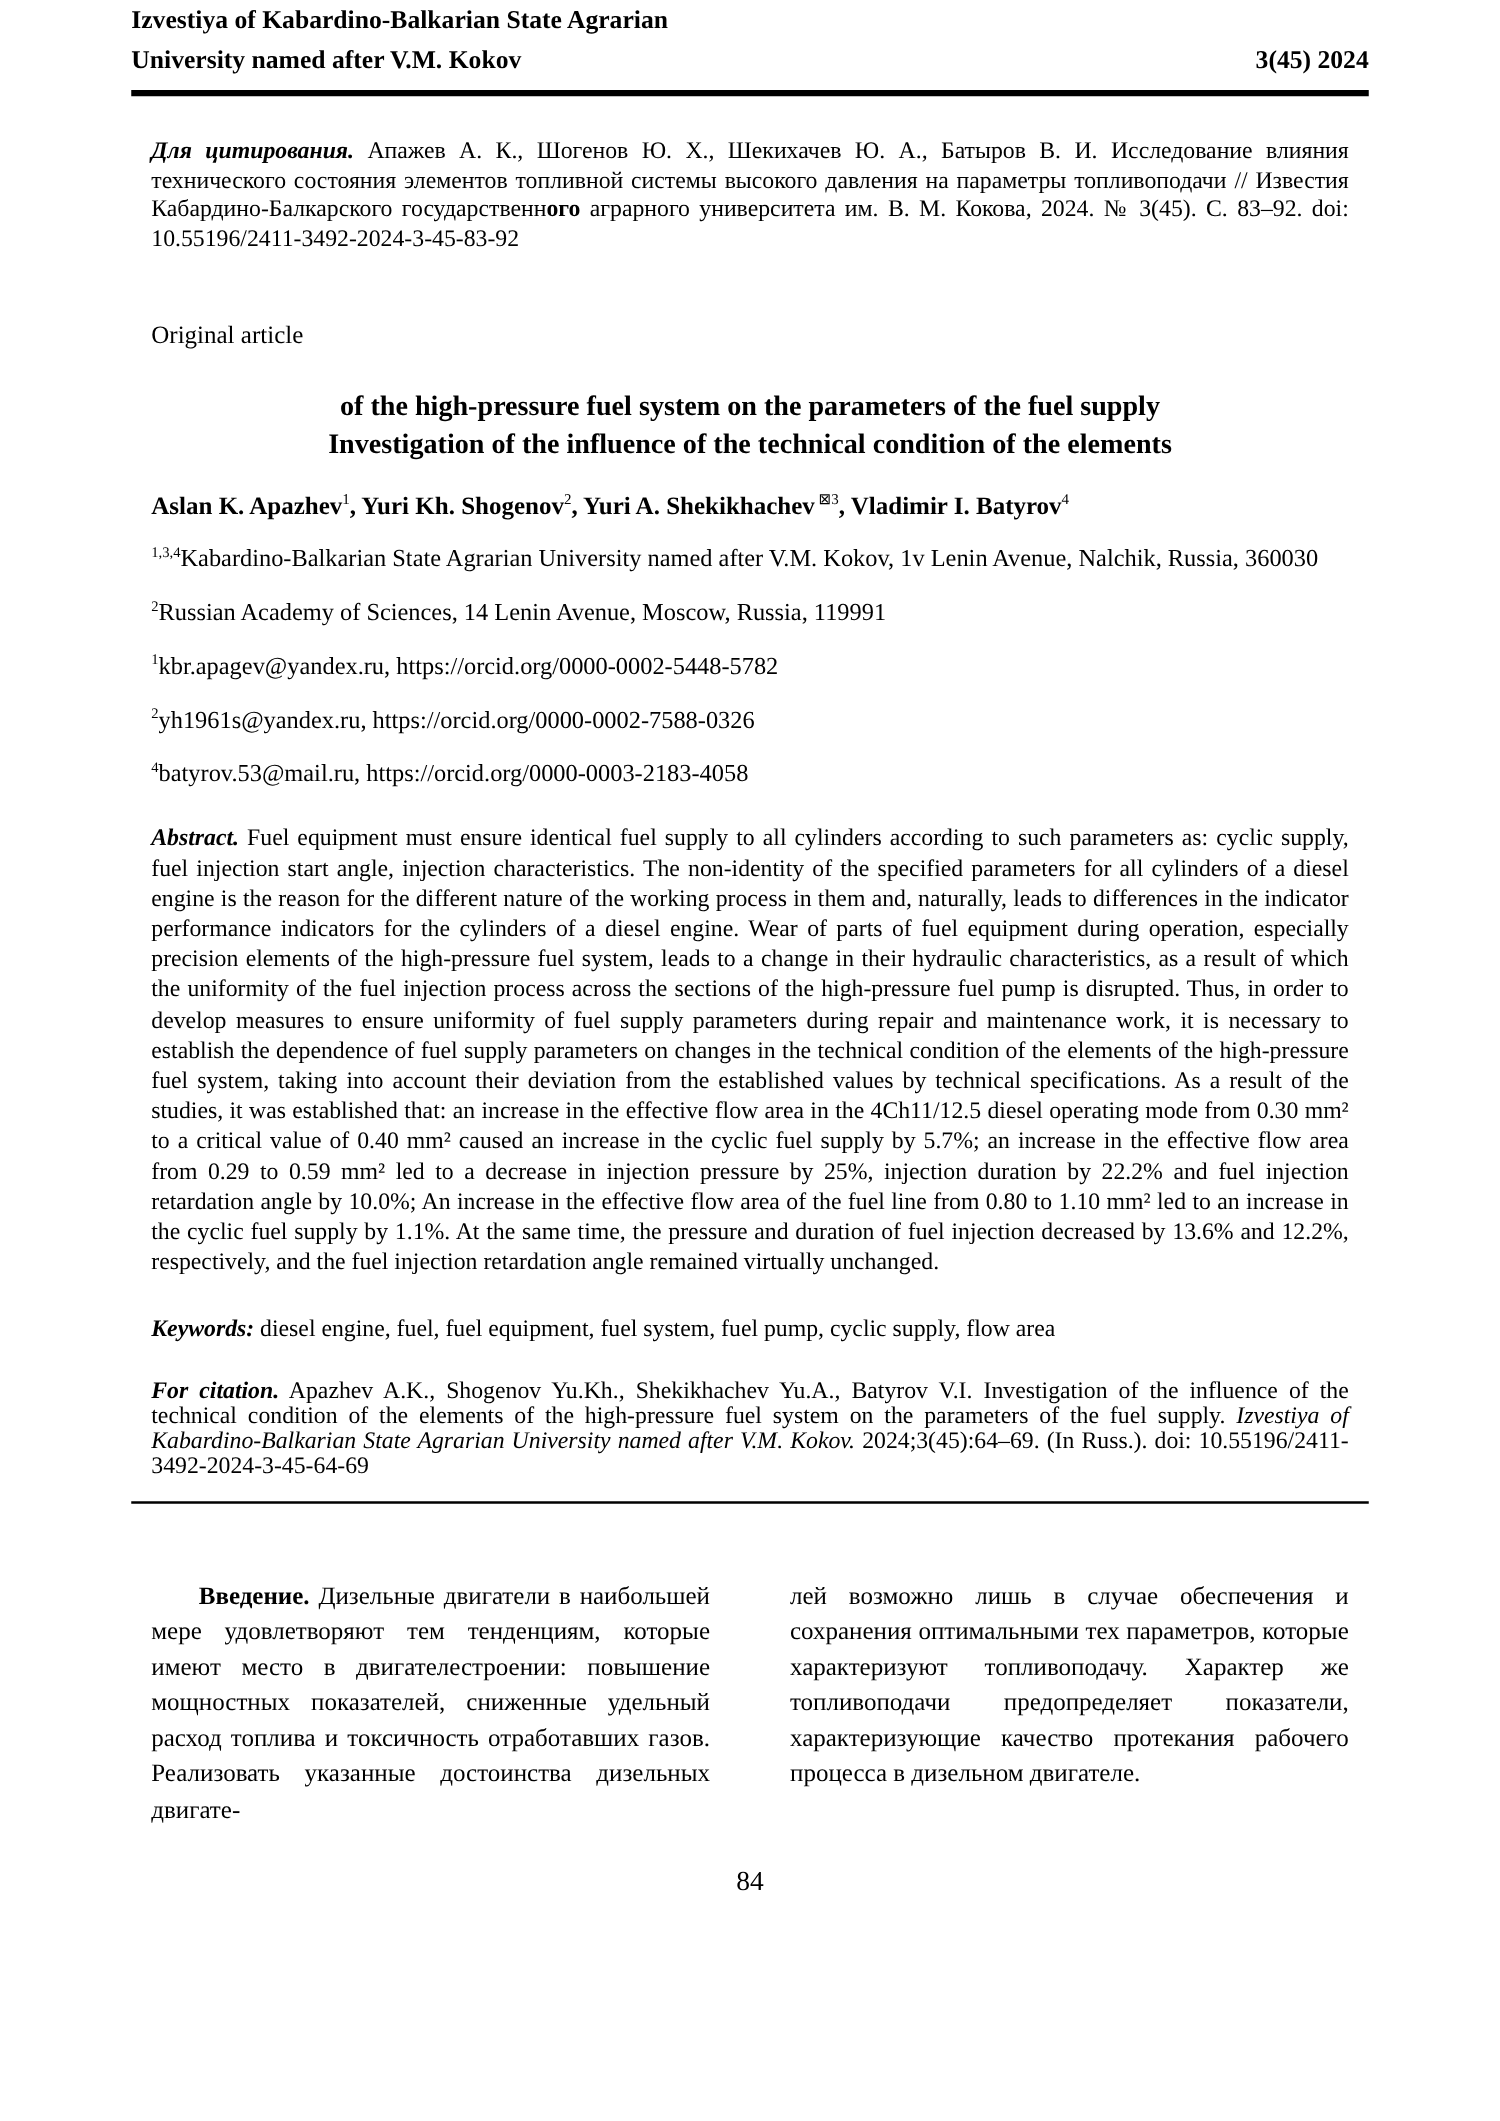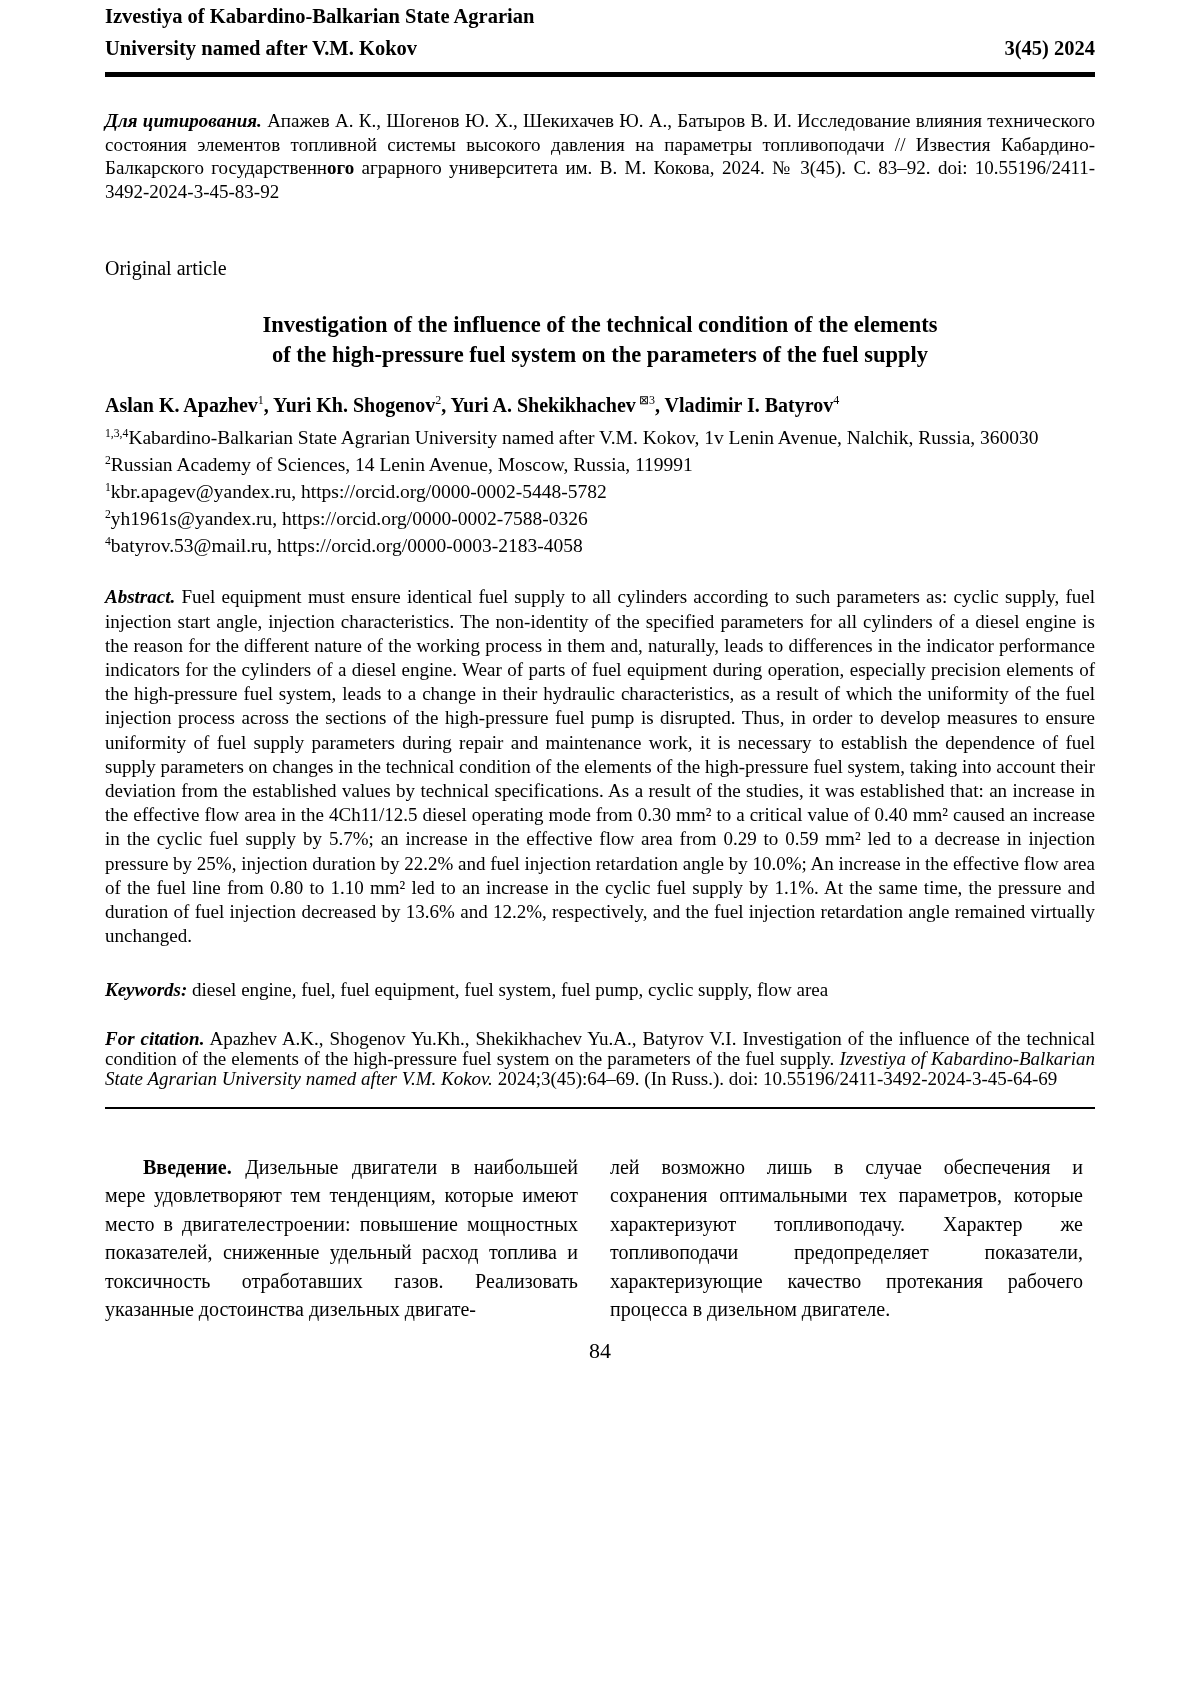--- a/index.html
+++ b/index.html
@@ -10,21 +10,21 @@
     overflow:hidden;
   }
   .content { width:990px; margin:0 auto; }
 
   .header {
     font-weight:bold; font-size:20.5px; line-height:32px;
   }
   .header-row2 { display:flex; justify-content:space-between; }
   .rule-thick { border-top:5px solid #000; margin-top:8px; }
 
-  p { margin:0; }
+  p { margin:16px; }
   .just { text-align:justify; }
   .bi { font-weight:bold; font-style:italic; }
 
   .cite-ru { margin-top:32px; font-size:19px; line-height:23.6px; }
 
   .article-type { margin-top:54px; font-size:20px; }
 
   .title {
     margin:30px 0 0; font-size:22.5px; line-height:30px;
     font-weight:bold; text-align:center;
@@ -66,22 +66,22 @@
     <div class="rule-thick"></div>
   </header>
 
   <p class="cite-ru just">
     <span class="bi">Для цитирования.</span><span> Апажев А. К., Шогенов Ю. Х., Шекихачев Ю. А., Батыров В. И. Исследование влияния технического состояния элементов топливной системы высокого давления на параметры топливоподачи // Известия Кабардино-Балкарского государственн</span><b>ого</b><span> аграрного университета им. В. М. Кокова, 2024. № 3(45). С. 83–92. doi: 10.55196/2411-3492-2024-3-45-83-92</span>
   </p>
 
   <p class="article-type">Original article</p>
 
   <h1 class="title">
+    <span>of the high-pressure fuel system on the parameters of the fuel supply</span>
     <span>Investigation of the influence of the technical condition of the elements</span>
-    <span>of the high-pressure fuel system on the parameters of the fuel supply</span>
   </h1>
 
   <p class="authors">
     <span><span>Aslan K. Apazhev</span><sup><span></span><span>1</span></sup><span>, </span></span><span><span>Yuri Kh. Shogenov</span><sup><span></span><span>2</span></sup><span>, </span></span><span><span>Yuri A. Shekikhachev</span><sup><span> ⊠</span><span>3</span></sup><span>, </span></span><span><span>Vladimir I. Batyrov</span><sup><span></span><span>4</span></sup><span></span></span>
   </p>
 
   <div class="affils">
     <p><sup>1,3,4</sup><span>Kabardino-Balkarian State Agrarian University named after V.M. Kokov, 1v Lenin Avenue, Nalchik, Russia, 360030</span></p>
     <p><sup>2</sup><span>Russian Academy of Sciences, 14 Lenin Avenue, Moscow, Russia, 119991</span></p>
     <p><sup>1</sup><span>kbr.apagev@yandex.ru, https://orcid.org/0000-0002-5448-5782</span></p>

